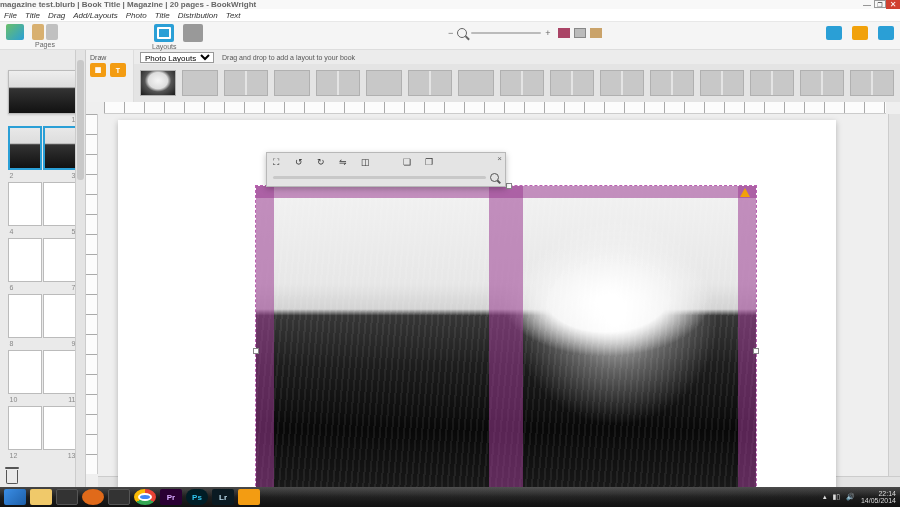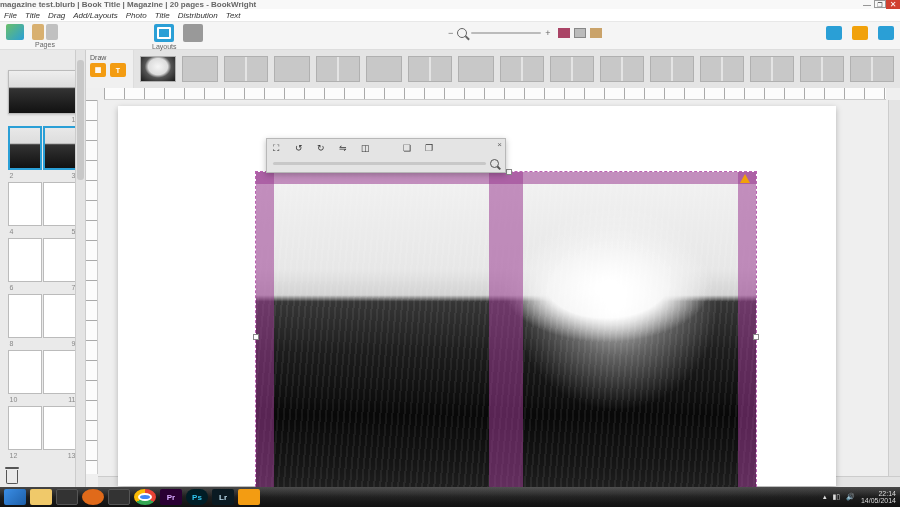--- a/index.html
+++ b/index.html
@@ -261,20 +261,26 @@
 
     <div style="display:flex;">
       <div class="drawcol">
         <div>Draw</div>
         <div class="row">
           <div class="tool">▦</div>
           <div class="tool">T</div>
         </div>
       </div>
       <div class="layoutstrip">
+        <div class="lshead">
+          <select>
+            <option>Photo Layouts</option>
+          </select>
+          <span class="lshint">Drag and drop to add a layout to your book</span>
+        </div>
         <div class="lsbody">
           <div class="lsb-inner">
             <div class="lthumb photo">
                 <div class="h"></div>
               </div>
             <div class="lthumb">
                 <div class="h"></div>
               </div>
             <div class="lthumb double">
                 <div class="h"></div>

